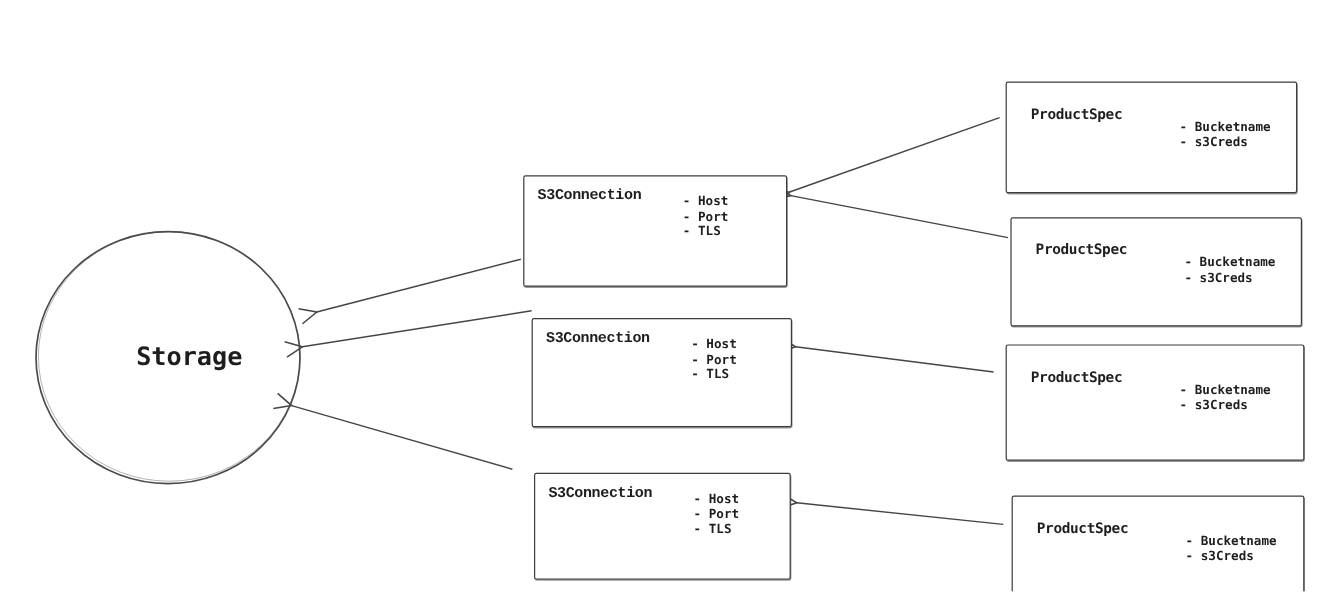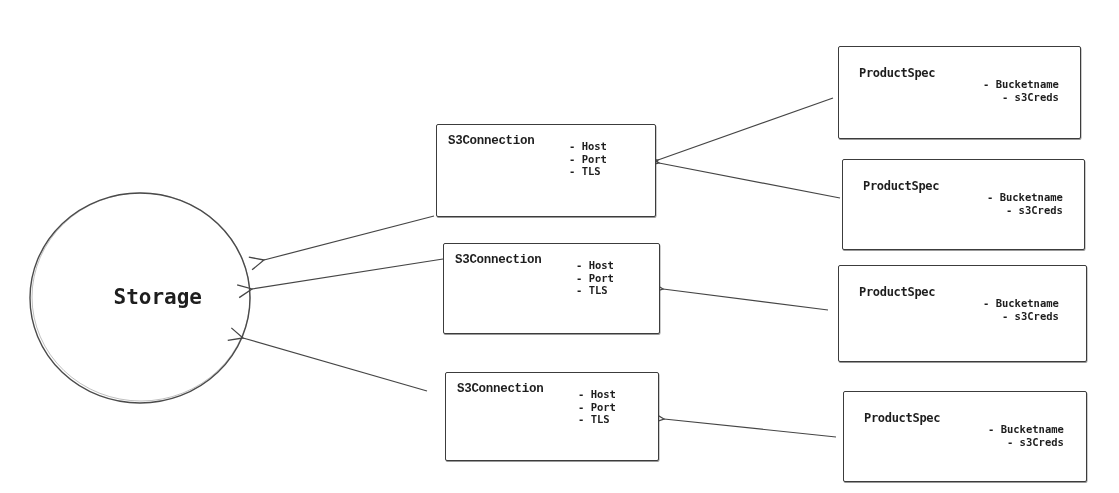--- a/index.html
+++ b/index.html
@@ -12,35 +12,36 @@
     color: #1e1e1e;
     overflow: hidden;
   }
   svg.layer { position: absolute; left: 0; top: 0; width: 1119px; height: 493px; }
   .node {
     position: absolute;
     background: #ffffff;
     border: 1.5px solid #3c3c3c;
     border-radius: 2px;
     box-shadow: 0.5px 1px 0 0 rgba(70,70,70,0.55);
+    margin-top: 22px;
   }
   .node-title {
     position: absolute;
     font-weight: 700;
     letter-spacing: -0.3px;
     white-space: nowrap;
   }
   .node-attrs { position: absolute; font-weight: 700; white-space: nowrap; }
   .attr { white-space: pre; }
 
   .s3 .node-title { left: 11px; top: 9px;  font-size: 12.5px; font-family: Liberation Mono, monospace; }
   .s3 .node-attrs { left: 132px; top: 15px; font-size: 10.5px; line-height: 12.5px; }
 
   .ps .node-title { left: 20px; top: 19px; font-size: 12px; }
-  .ps .node-attrs { left: 144px; top: 31px; font-size: 10.5px; line-height: 13px; text-align: right; }
+  .ps .node-attrs { left: 144px; top: 31px; font-size: 10.5px; line-height: 13px; }
 
   .storage-label {
     position: absolute;
     left: 78px;
     top: 284px;
     width: 124px;
     text-align: right;
     font-size: 21px;
     font-weight: 700;
     line-height: 26px;

